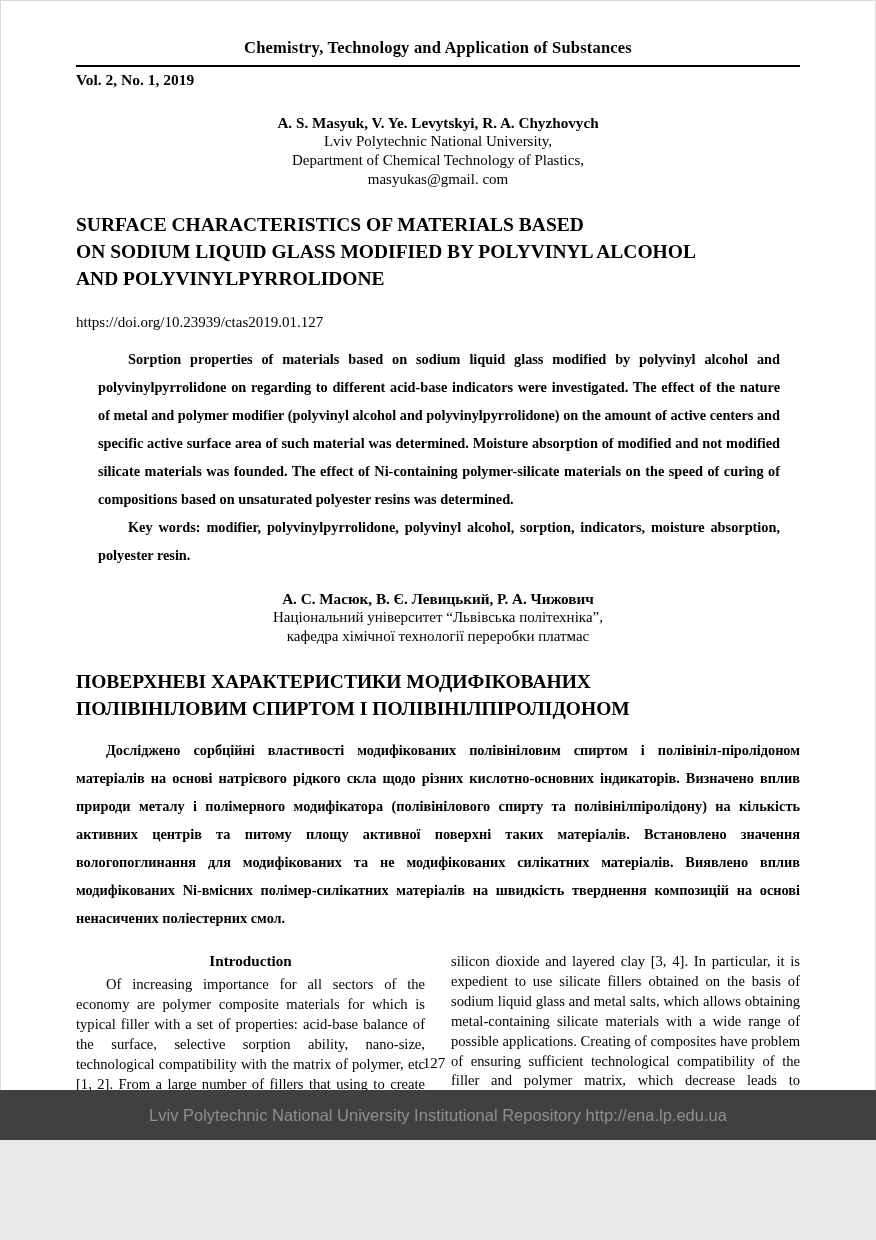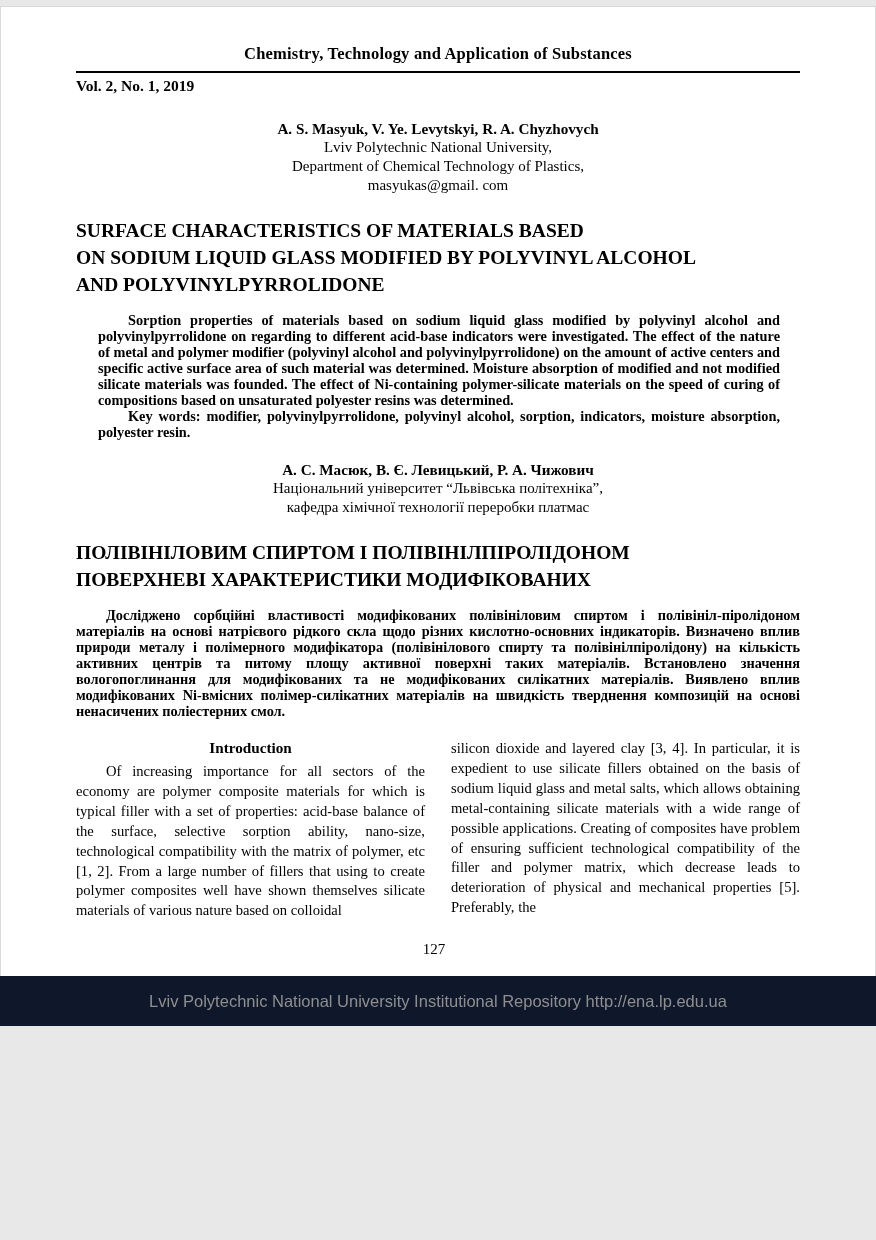--- a/index.html
+++ b/index.html
@@ -1,20 +1,20 @@
 <!DOCTYPE html>
 <html><head>
 <meta charset="utf-8">
 <style>
   html, body { margin: 0; padding: 0; background: #e8e8e8; }
   .page {
     position: relative;
     width: 876px;
-    height: 1020px;
-    margin: 6px auto;
+    height: 1140px;
+    margin: 0 auto;
     background: #ffffff;
     font-family: "Liberation Serif", serif;
     color: #000;
     overflow: hidden;
     box-shadow: 0 0 0 1px #d9d9d9 inset;
   }
   .content { padding: 38px 76px 0 76px; }
 
   .journal-header {
     text-align: center;
@@ -37,21 +37,21 @@
 
   .doi-line { margin-top: 22px; font-size: 15px; }
   .doi-line span { text-decoration: none; color: #000; }
 
   .abstract-block { margin: 14px 20px 0 22px; }
   .abstract-block.full { margin: 14px 0 0 0; }
   .abstract-block p {
     margin: 0;
     font-weight: bold;
     font-size: 14.3px;
-    line-height: 16px;
+    line-height: 28px;
     text-align: justify;
     text-indent: 30px;
   }
 
   .authors-uk { margin-top: 20px; }
 
   .columns { margin-top: 20px; display: flex; gap: 26px; }
   .col { flex: 1 1 0; min-width: 0; }
   .col-heading { text-align: center; font-weight: bold; font-size: 15.2px; margin-bottom: 5px; }
   .col-text {
@@ -67,21 +67,21 @@
     left: 0; right: 8px;
     bottom: 68px;
     text-align: center;
     font-size: 15px;
   }
 
   .repo-bar {
     position: absolute;
     left: 0; right: 0; bottom: 0;
     height: 50px;
-    background: #0f172a;
+    background: #404040;
     display: flex;
     align-items: center;
     justify-content: center;
   }
   .repo-bar span {
     font-family: "Liberation Sans", sans-serif;
     font-size: 16.5px;
     color: #8f8f8f;
   }
 </style>
@@ -99,33 +99,36 @@
     <div class="affil">Lviv Polytechnic National University,</div>
     <div class="affil">Department of Chemical Technology of Plastics,</div>
     <div class="affil">masyukas@gmail. com</div>
 
     <div class="main-title">
       <div>SURFACE CHARACTERISTICS OF MATERIALS BASED</div>
       <div>ON SODIUM LIQUID GLASS MODIFIED BY POLYVINYL ALCOHOL</div>
       <div>AND POLYVINYLPYRROLIDONE</div>
     </div>
 
+    <div class="doi-line">
+      <span>https://doi.org/10.23939/ctas2019.01.127</span>
+    </div>
 
     <div class="abstract-block">
       <p>Sorption properties of materials based on sodium liquid glass modified by polyvinyl alcohol and polyvinylpyrrolidone on regarding to different acid-base indicators were investigated. The effect of the nature of metal and polymer modifier (polyvinyl alcohol and polyvinylpyrrolidone) on the amount of active centers and specific active surface area of such material was determined. Moisture absorption of modified and not modified silicate materials was founded. The effect of Ni-containing polymer-silicate materials on the speed of curing of compositions based on unsaturated polyester resins was determined.</p>
       <p>Key words: modifier, polyvinylpyrrolidone, polyvinyl alcohol, sorption, indicators, moisture absorption, polyester resin.</p>
     </div>
 
     <div class="authors authors-uk">А. С. Масюк, В. Є. Левицький, Р. А. Чижович</div>
     <div class="affil">Національний університет “Львівська політехніка”,</div>
     <div class="affil">кафедра хімічної технології переробки платмас</div>
 
     <div class="main-title">
+      <div>ПОВЕРХНЕВІ ХАРАКТЕРИСТИКИ МОДИФІКОВАНИХ</div>
       <div>ПОЛІВІНІЛОВИМ СПИРТОМ І ПОЛІВІНІЛПІРОЛІДОНОМ</div>
-      <div>ПОВЕРХНЕВІ ХАРАКТЕРИСТИКИ МОДИФІКОВАНИХ</div>
     </div>
 
     <div class="abstract-block full">
       <p>Досліджено сорбційні властивості модифікованих полівініловим спиртом і полівініл-піролідоном матеріалів на основі натрієвого рідкого скла щодо різних кислотно-основних індикаторів. Визначено вплив природи металу і полімерного модифікатора (полівінілового спирту та полівінілпіролідону) на кількість активних центрів та питому площу активної поверхні таких матеріалів. Встановлено значення вологопоглинання для модифікованих та не модифікованих силікатних матеріалів. Виявлено вплив модифікованих Ni-вмісних полімер-силікатних матеріалів на швидкість тверднення композицій на основі ненасичених поліестерних смол.</p>
     </div>
 
     <div class="columns">
       <div class="col">
         <div class="col-heading">Introduction</div>
         <p class="col-text indent">Of increasing importance for all sectors of the economy are polymer composite materials for which is typical filler with a set of properties: acid-base balance of the surface, selective sorption ability, nano-size, technological compatibility with the matrix of polymer, etc [1, 2]. From a large number of fillers that using to create polymer composites well have shown themselves silicate materials of various nature based on colloidal</p>

